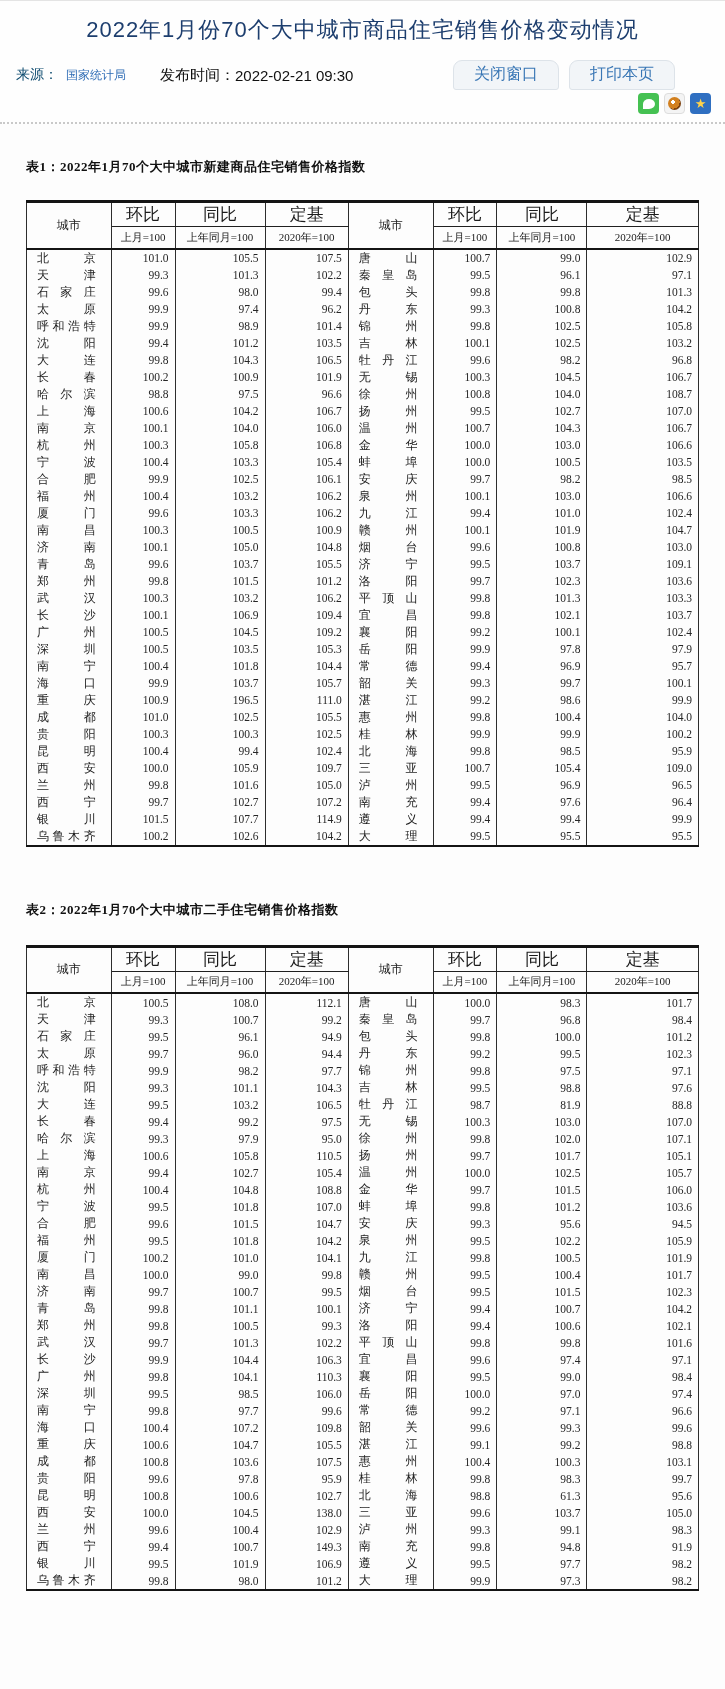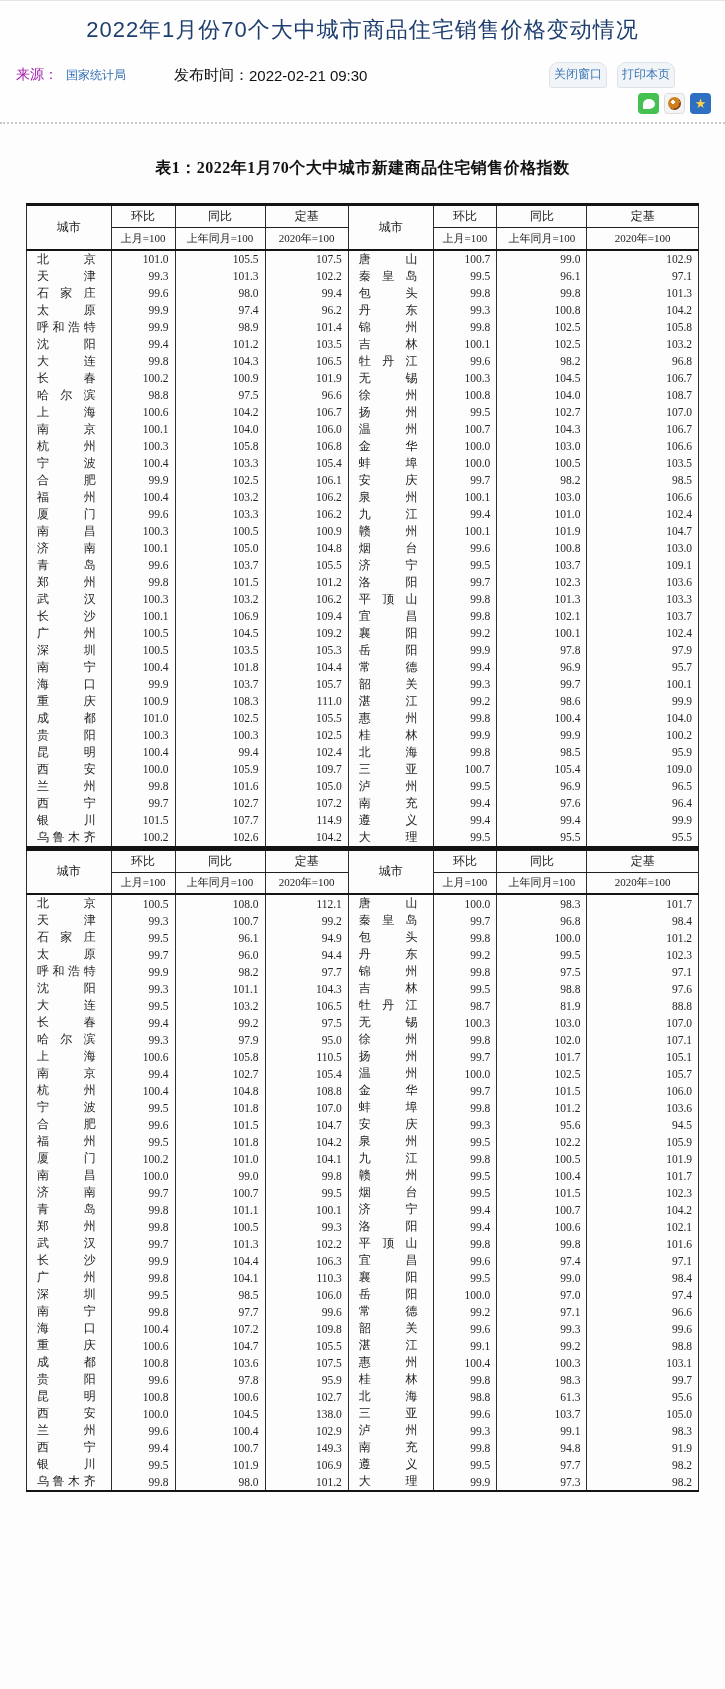--- a/index.html
+++ b/index.html
@@ -21,30 +21,30 @@
     text-align: center;
     font-size: 22px; font-weight: normal;
     color: #1d3e6e; letter-spacing: 1px;
     line-height: 30px;
   }
   .meta-row {
     display: flex; align-items: center;
     margin-top: 17px; padding: 0 4px;
     height: 26px;
   }
-  .source-label { font-size: 14px; color: #a21caf; }
+  .source-label { font-size: 14px; color: #0c4a6e; }
   .source-link { font-size: 12px; color: #2e6cb5; margin-left: 8px; cursor: pointer; }
   .publish-label, .publish-value { font-size: 15px; color: #111; }
-  .publish-label { margin-left: 48px; }
+  .publish-label { margin-left: 34px; }
   .header-buttons { margin-left: auto; display: flex; gap: 10px; margin-right: 34px; }
   .hdr-btn {
-    display: inline-block; padding: 3px 4px 4px;
+    display: inline-block; padding: 3px 20px 4px;
     background: #f2f5f8; border: 1px solid #dde3e9;
     border-radius: 9px 9px 3px 3px;
-    color: #3a77b5; font-size: 12px; cursor: pointer;
+    color: #3a77b5; font-size: 16px; cursor: pointer;
   }
   .icons-row {
     display: flex; justify-content: flex-end; gap: 5px;
     padding: 5px 2px 6px;
   }
   .share-icon {
     width: 21px; height: 21px; border-radius: 4px;
     display: inline-flex; align-items: center; justify-content: center;
     cursor: pointer; font-size: 13px; line-height: 1;
   }
@@ -55,40 +55,40 @@
   }
   .icon-weibo { background: #f4f4f4; border: 1px solid #ddd; }
   .icon-weibo .eye {
     width: 13px; height: 13px; border-radius: 50%;
     background: radial-gradient(circle at 38% 38%, #ffffff 0 16%, #d2801f 17% 58%, #7c4210 59% 100%);
   }
   .icon-qzone { background: #2f6fc1; color: #ffd24a; }
   
   main { padding: 0 26px 60px; }
   .table-title {
-    text-align: center;
+    text-align: left;
     font-family: "Liberation Serif", "DejaVu Serif", serif;
-    font-size: 16px; font-weight: bold; color: #111;
+    font-size: 13px; font-weight: bold; color: #111;
     letter-spacing: .5px;
   }
   .title-1 { margin: 34px 0 24px; }
   .title-2 { margin: 54px 0 26px; }
   table.price-index {
     width: 100%; border-collapse: collapse; table-layout: fixed;
     font-family: Liberation Serif, serif;
     border-top: 3px solid #141414;
     border-bottom: 2px solid #141414;
   }
   table.price-index th, table.price-index td {
     border-left: 1px solid #2d2d2d;
     border-right: 1px solid #2d2d2d;
     overflow: hidden; white-space: nowrap;
   }
   thead th { font-weight: normal; color: #1c1c1c; }
-  .th-group { font-size: 12px; height: 23px; border-bottom: 1px solid #202020; }
+  .th-group { font-size: 17px; height: 23px; border-bottom: 1px solid #202020; }
   .th-sub   { font-size: 11px; height: 22px; border-bottom: 2px solid #141414; margin-top: 28px; }
   .th-city  { font-size: 12px; border-bottom: 2px solid #141414; }
   tbody td { font-size: 11.5px; color: #262626; height: 17px; }
   #table2 tbody td { height: 16px; }
   td.city {
     text-align: justify; text-align-last: justify; text-justify: inter-character;
     padding: 0 15px 0 10px; font-size: 12px; color: #1e1e1e;
   }
   td.num { text-align: right; padding-right: 6px; }
 </style>
@@ -408,21 +408,21 @@
           <td class="num">103.7</td>
           <td class="num">105.7</td>
           <td class="city">韶关</td>
           <td class="num">99.3</td>
           <td class="num">99.7</td>
           <td class="num">100.1</td>
         </tr>
         <tr>
           <td class="city">重庆</td>
           <td class="num">100.9</td>
-          <td class="num">108.3</td>
+          <td class="num">196.5</td>
           <td class="num">111.0</td>
           <td class="city">湛江</td>
           <td class="num">99.2</td>
           <td class="num">98.6</td>
           <td class="num">99.9</td>
         </tr>
         <tr>
           <td class="city">成都</td>
           <td class="num">101.0</td>
           <td class="num">102.5</td>
@@ -498,20 +498,21 @@
           <td class="num">102.6</td>
           <td class="num">104.2</td>
           <td class="city">大理</td>
           <td class="num">99.5</td>
           <td class="num">95.5</td>
           <td class="num">95.5</td>
         </tr>
       </tbody>
   </table>
 
+  <h2 class="table-title title-2">表2：2022年1月70个大中城市二手住宅销售价格指数</h2>
 
   <table class="price-index" id="table2">
     <colgroup>
       <col style="width:12.6%">
         <col style="width:9.5%">
         <col style="width:13.4%">
         <col style="width:12.4%">
       <col style="width:12.6%">
         <col style="width:9.5%">
         <col style="width:13.4%">

